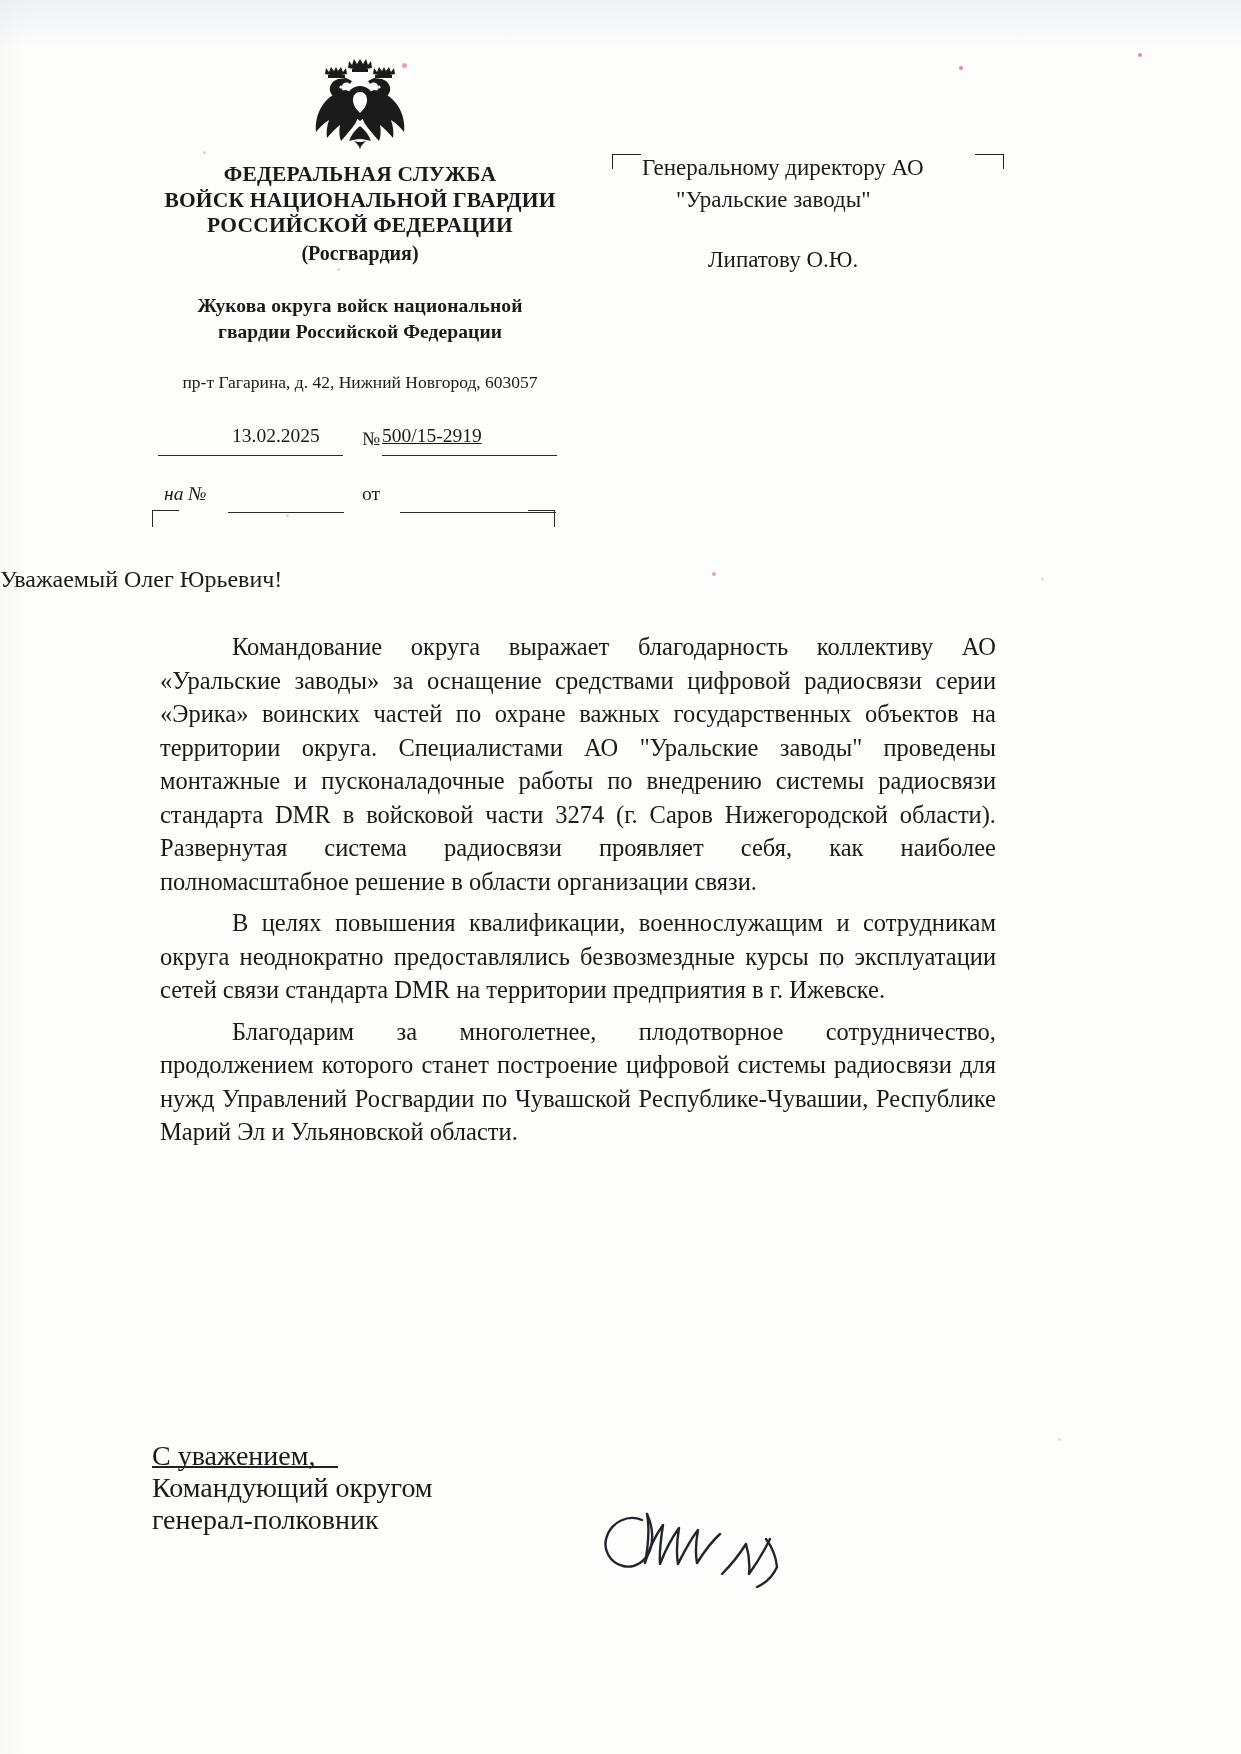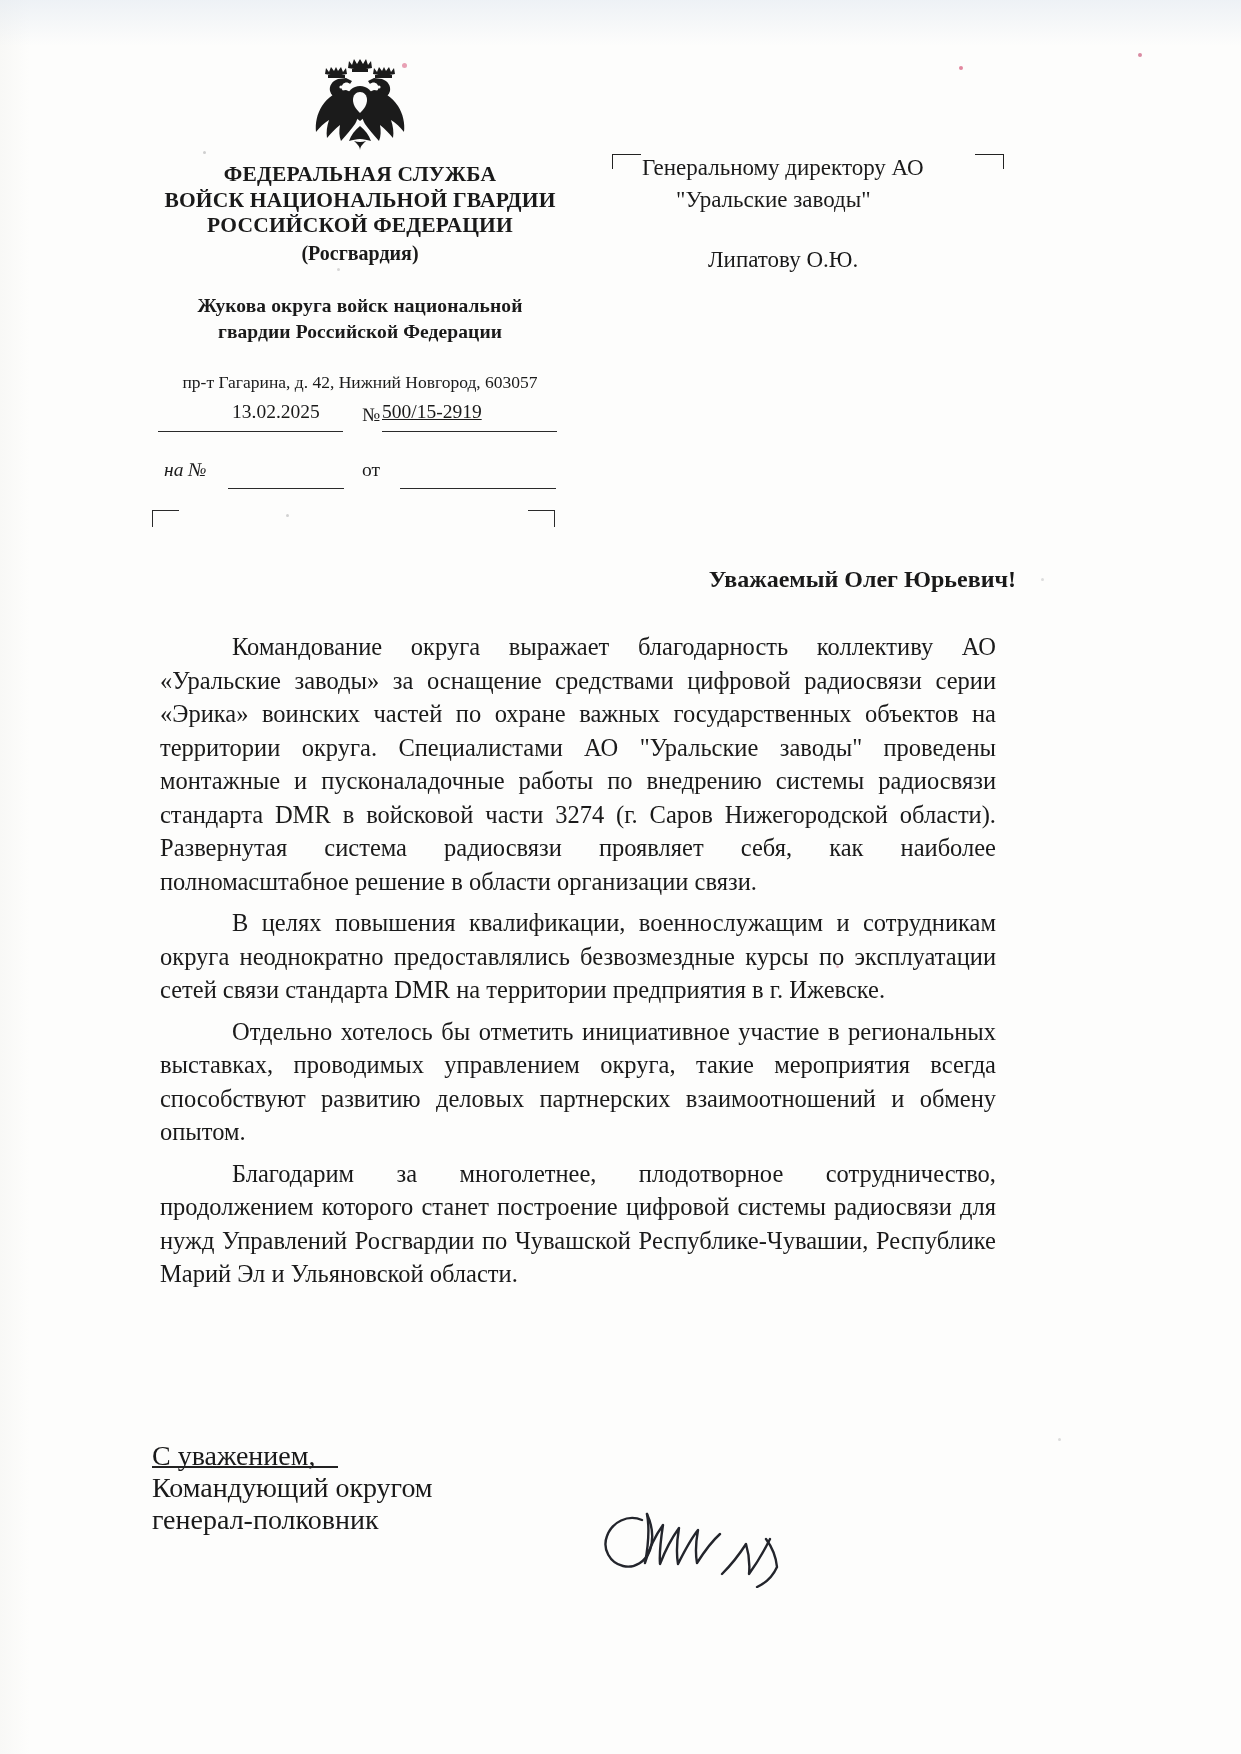--- a/index.html
+++ b/index.html
@@ -70,21 +70,21 @@
     font-size: 17.5px;
     line-height: 22px;
     margin-top: 26px;
     white-space: nowrap;
   }
 
   
   #ref-block {
     position: absolute;
     left: 150px;
-    top: 401px;
+    top: 425px;
     width: 420px;
     font-size: 19px;
   }
   .ref-row {
     position: relative;
     height: 46px;
   }
   .ref-date {
     position: absolute;
     left: 82px;
@@ -167,23 +167,22 @@
     border-top: 1.8px solid #2a2a2a;
     border-right: 1.8px solid #2a2a2a;
   }
 
   
   #salutation {
     position: absolute;
     left: 0;
     top: 566px;
     width: 1016px;
-    text-align: right;
+    text-align: left;
     font-size: 24px;
-    font-weight: bold;
   }
   #body {
     position: absolute;
     left: 152px;
     top: 622px;
     width: 852px;
     font-size: 24.5px;
     line-height: 33.5px;
     text-align: justify;
     text-justify: inter-word;
@@ -309,21 +308,20 @@
   </div>
 
   <div id="corner-bl"></div>
   <div id="corner-br"></div>
 
   <div id="salutation">Уважаемый Олег Юрьевич!</div>
 
   <div id="body">
     <p>Командование округа выражает благодарность коллективу АО «Уральские заводы» за оснащение средствами цифровой радиосвязи серии «Эрика» воинских частей по охране важных государственных объектов  на территории округа. Специалистами АО "Уральские заводы" проведены монтажные и пусконаладочные работы по внедрению системы радиосвязи стандарта DMR в войсковой части 3274 (г. Саров Нижегородской области). Развернутая система радиосвязи проявляет себя, как наиболее полномасштабное решение в области организации связи.</p>
     <p>В целях повышения квалификации, военнослужащим и сотрудникам округа неоднократно предоставлялись безвозмездные курсы по эксплуатации сетей связи стандарта DMR на территории предприятия в г. Ижевске.</p>
-    <p>Отдельно хотелось бы отметить инициативное участие в региональных выставках, проводимых управлением округа, такие мероприятия всегда способствуют развитию деловых партнерских взаимоотношений и обмену опытом.</p>
     <p>Благодарим за многолетнее, плодотворное сотрудничество, продолжением которого станет построение цифровой системы радиосвязи для нужд Управлений Росгвардии по Чувашской Республике-Чувашии, Республике Марий Эл и Ульяновской области.</p>
   </div>
 
   <div id="signature">
     <div>С уважением,</div>
     <div>Командующий округом</div>
     <div>генерал-полковник</div>
   </div>
   <div id="sig-mark"></div>
 

